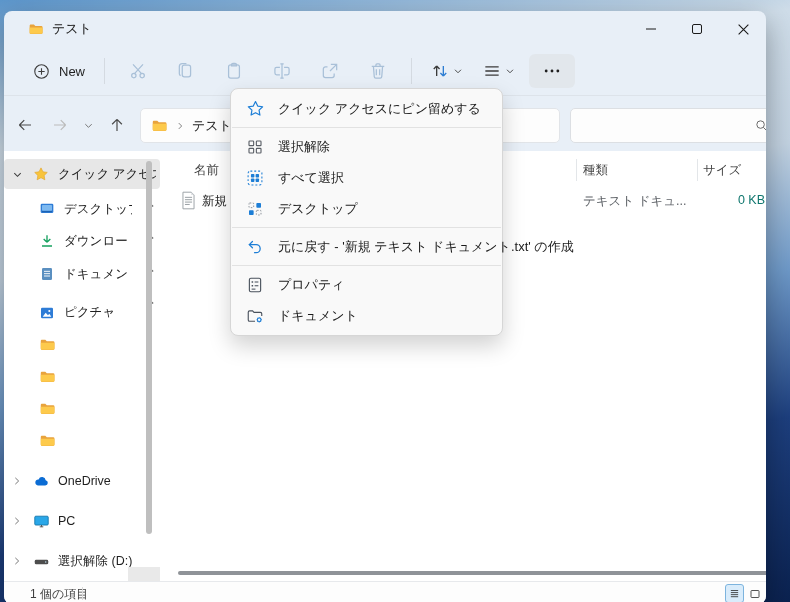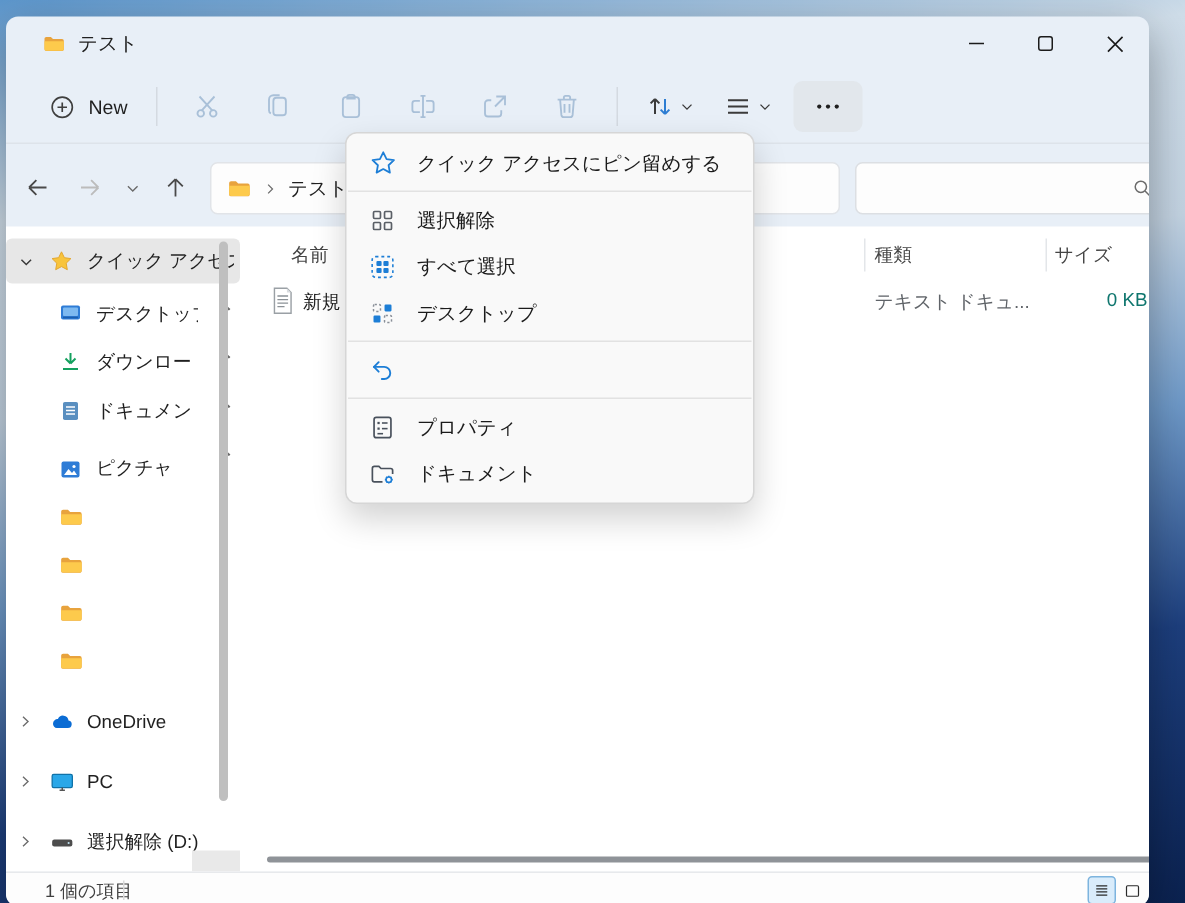--- a/index.html
+++ b/index.html
@@ -534,20 +534,21 @@
 
     <div class="menu-item">
       <span class="menu-ico">
         <svg width="18" height="18" viewBox="0 0 24 24">
             <g fill="none" stroke="#1d7ed6" stroke-width="1.7" stroke-linecap="round" stroke-linejoin="round">
               <path d="M8.6 4.6L4.4 8.8l4.2 4.2"></path>
               <path d="M4.4 8.8h9.1a5.4 5.4 0 0 1 0 10.8h-2.1"></path>
             </g>
           </svg>
       </span>
+      <span>元に戻す - '新規 テキスト ドキュメント.txt' の作成</span>
     </div>
     <div class="menu-div"></div>
 
     <div class="menu-item">
       <span class="menu-ico">
         <svg width="18" height="18" viewBox="0 0 24 24">
             <rect x="4.5" y="3" width="15" height="18" rx="2" fill="none" stroke="#49515c" stroke-width="1.5"></rect>
             <rect x="7.5" y="7" width="2" height="2" fill="#49515c"></rect>
             <path d="M11.5 8h5" stroke="#49515c" stroke-width="1.4"></path>
             <rect x="7.5" y="12" width="2" height="2" fill="#49515c"></rect>

